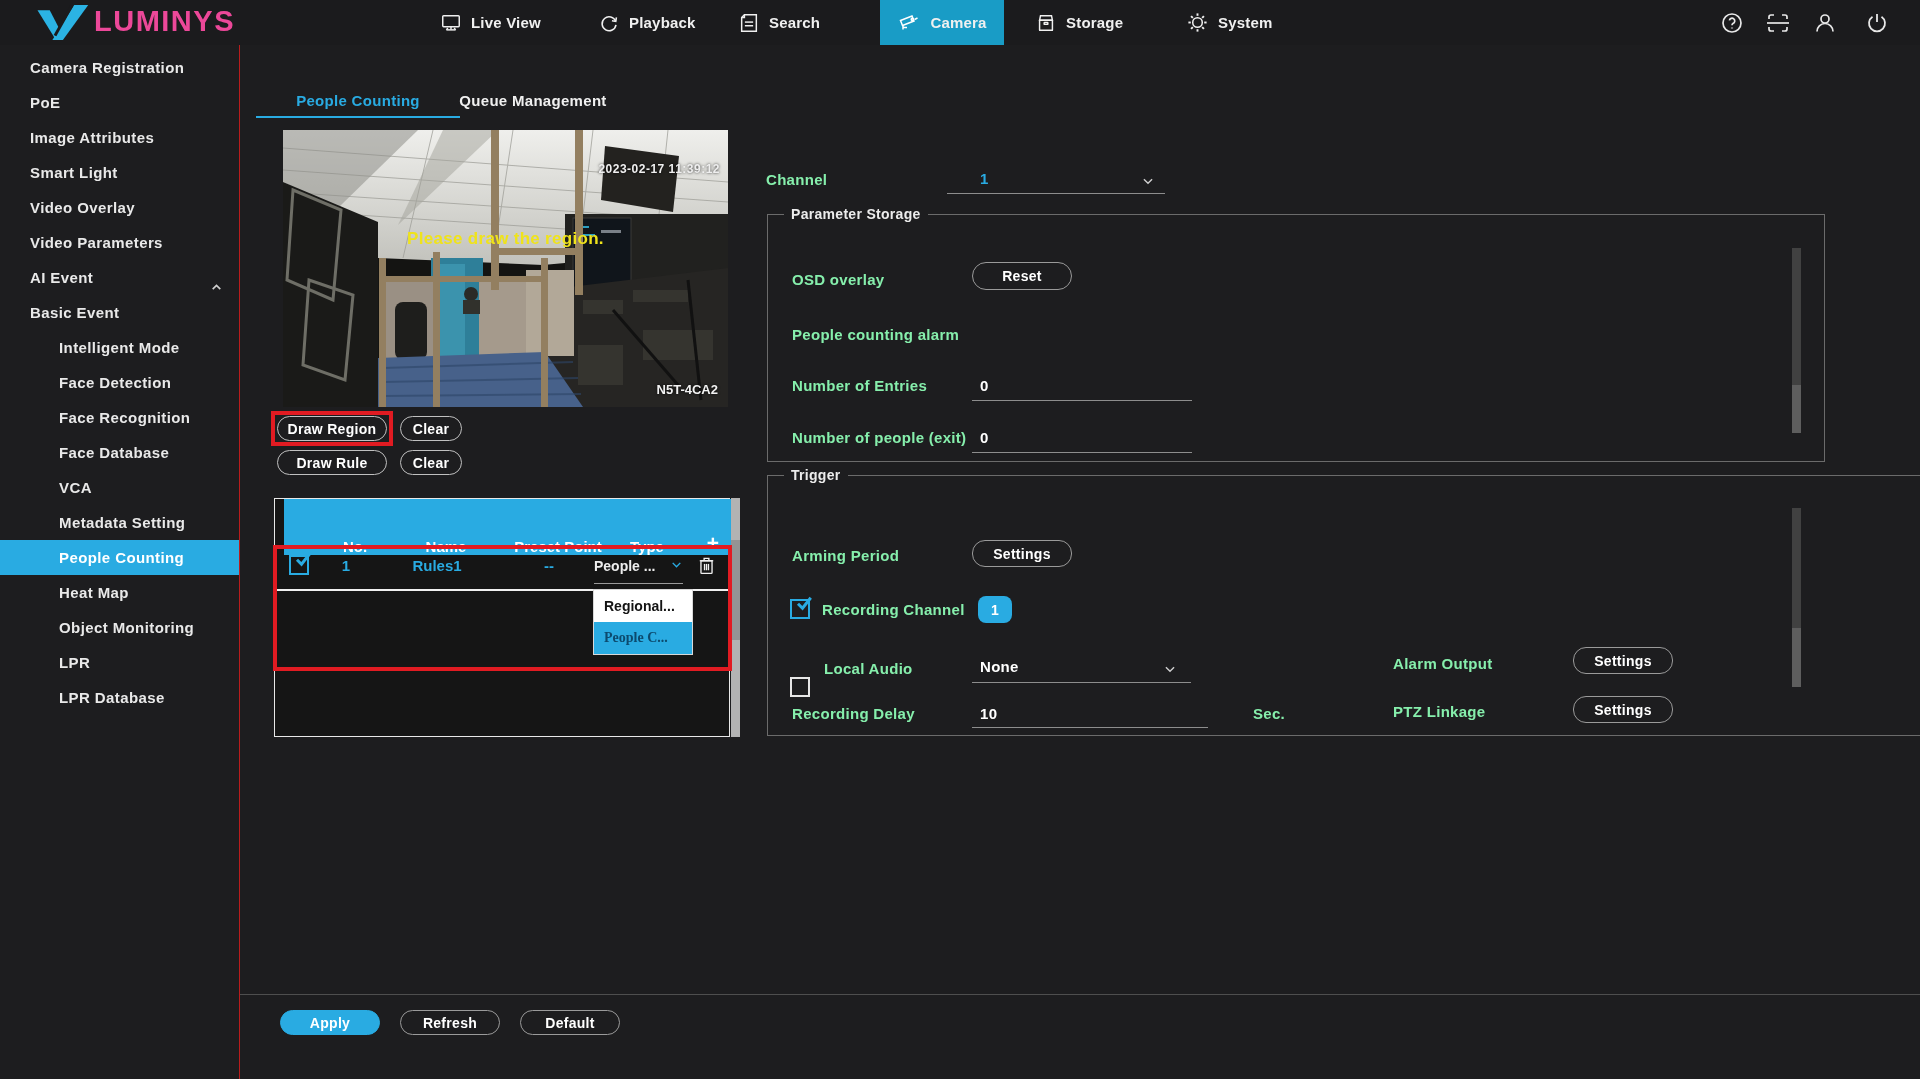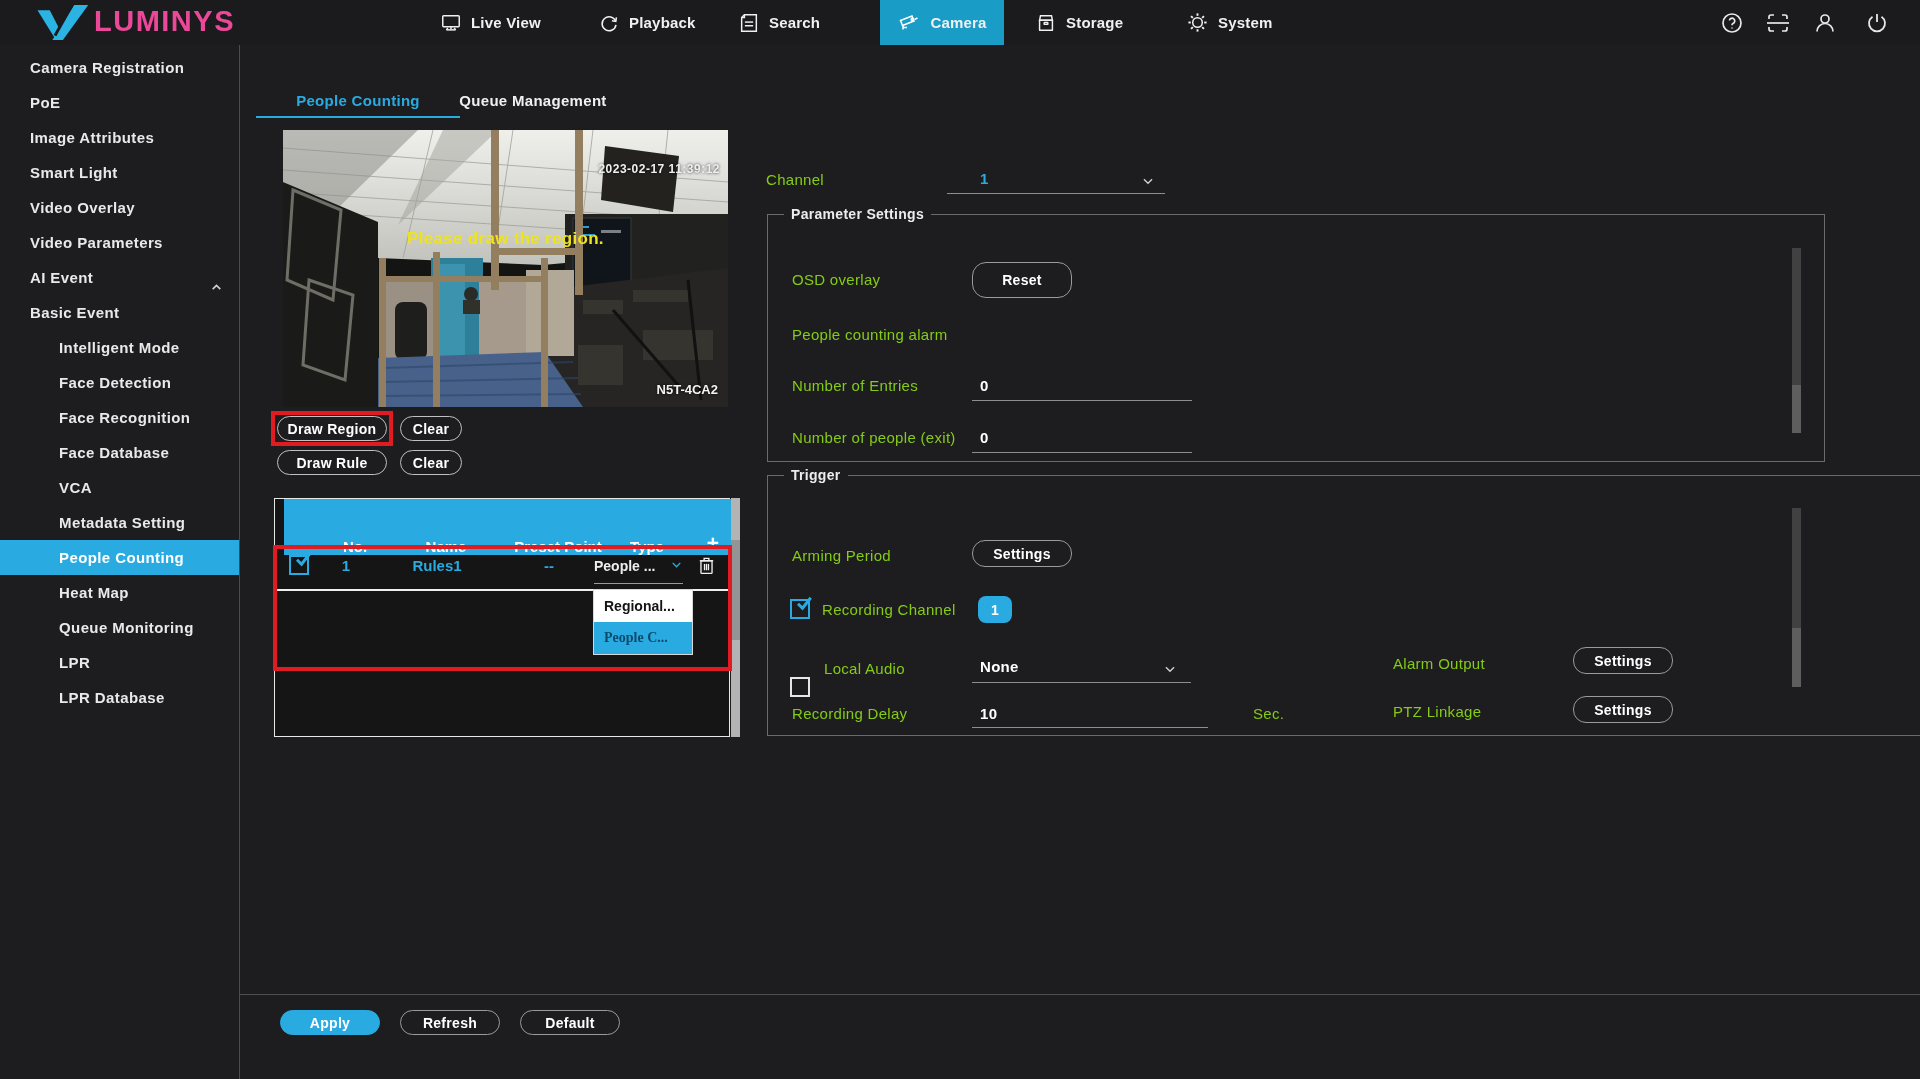--- a/index.html
+++ b/index.html
@@ -47,21 +47,21 @@
   .hcell { text-align:center; }
   .rrow { position:absolute; left:0; top:44px; width:454px; height:48px; border-bottom:2px solid #f0f0f0; font-size:15px; font-weight:700; }
   .ddmenu { position:absolute; left:318px; top:90px; width:100px; z-index:8; border:1px solid #d8d8d8; font-size:14px; font-weight:700; }
   .dditem { height:32px; line-height:32px; padding-left:10px; background:#fff; color:#141414; cursor:pointer; white-space:nowrap; }
   .dditem.sel { background:#29abe2; color:#0c4a6e;font-family:Liberation Serif, serif; }
 
   
   .sbar { position:absolute; width:9px; }
 
   
-  .lbl { font-size:15px; font-weight:400; color:#84cc16; letter-spacing:.3px; white-space:nowrap; }
+  .lbl { font-size:15px; font-weight:700; color:#86efac; letter-spacing:.3px; white-space:nowrap; }
   .val { font-size:15px; font-weight:700; color:#fff; letter-spacing:.3px; }
   .cyan { color:#29abe2; }
   .uline { position:absolute; height:1px; background:#8d8d8d; }
   fieldset.box { position:absolute; border:1px solid #6b6b6b; background:transparent; }
   fieldset.box legend { margin-left:16px; padding:0 7px; font-size:14px; font-weight:700; color:#ececec; letter-spacing:.3px; }
 
   .cbx { position:relative; width:20px; height:20px; border:2px solid #e6e6e6; background:transparent; cursor:pointer; }
   .cbx.checked { border-color:#29abe2; }
   .cbx.checked svg { position:absolute; left:3px; top:-7px; }
 
@@ -201,21 +201,21 @@
     </div>
     <div class="side-item"><span>Basic Event</span></div>
     <div class="side-item lvl1"><span>Intelligent Mode</span></div>
     <div class="side-item lvl1"><span>Face Detection</span></div>
     <div class="side-item lvl1"><span>Face Recognition</span></div>
     <div class="side-item lvl1"><span>Face Database</span></div>
     <div class="side-item lvl1"><span>VCA</span></div>
     <div class="side-item lvl1"><span>Metadata Setting</span></div>
     <div class="side-item lvl1 active"><span>People Counting</span></div>
     <div class="side-item lvl1"><span>Heat Map</span></div>
-    <div class="side-item lvl1"><span>Queue Monitoring</span></div>
+    <div class="side-item lvl1"><span>Object Monitoring</span></div>
     <div class="side-item lvl1"><span>LPR</span></div>
     <div class="side-item lvl1"><span>LPR Database</span></div>
   </div>
 
   <div class="tab active" style="left:256px; width:204px;">People Counting</div>
   <div class="tab" style="left:458px; width:150px;">Queue Management</div>
   <div class="tab-underline" style="left:256px; width:204px;"></div>
 
   <div class="preview">
     <svg width="445" height="277" viewBox="0 0 445 277">
@@ -359,24 +359,24 @@
   <div class="lbl abs" style="left:766px; top:171px;">Channel</div>
   <div class="abs" style="left:947px; top:168px; width:218px; height:26px; cursor:pointer;">
     <span class="val cyan" style="position:absolute; left:33px; top:2px;">1</span>
     <span style="position:absolute; right:10px; top:6px;"><svg width="14" height="14" viewBox="0 0 24 24" fill="none" stroke="#cfcfcf" stroke-width="2.4">
           <polyline points="5,9 12,16 19,9"></polyline>
         </svg></span>
     <span class="uline" style="left:0; top:25px; width:218px;"></span>
   </div>
 
   <fieldset class="box" style="left:767px; top:206px; width:1058px; height:256px;">
-    <legend>Parameter Settings</legend>
+    <legend>Parameter Storage</legend>
   </fieldset>
   <div class="lbl abs" style="left:792px; top:271px;">OSD overlay</div>
-  <div class="btn gray abs" style="left:972px; top:262px; width:100px; height:36px; border-radius:14px;">Reset</div>
+  <div class="btn gray abs" style="left:972px; top:262px; width:100px; height:28px; border-radius:14px;">Reset</div>
   <div class="lbl abs" style="left:792px; top:326px;">People counting alarm</div>
   <div class="lbl abs" style="left:792px; top:377px;">Number of Entries</div>
   <div class="val abs" style="left:980px; top:377px;">0</div>
   <div class="uline abs" style="left:972px; top:400px; width:220px;"></div>
   <div class="lbl abs" style="left:792px; top:429px;">Number of people (exit)</div>
   <div class="val abs" style="left:980px; top:429px;">0</div>
   <div class="uline abs" style="left:972px; top:452px; width:220px;"></div>
   <div class="sbar" style="left:1792px; top:248px;">
     <div style="width:9px; height:137px; background:#414141;"></div>
     <div style="width:9px; height:48px; background:#5e5e5e;"></div>

